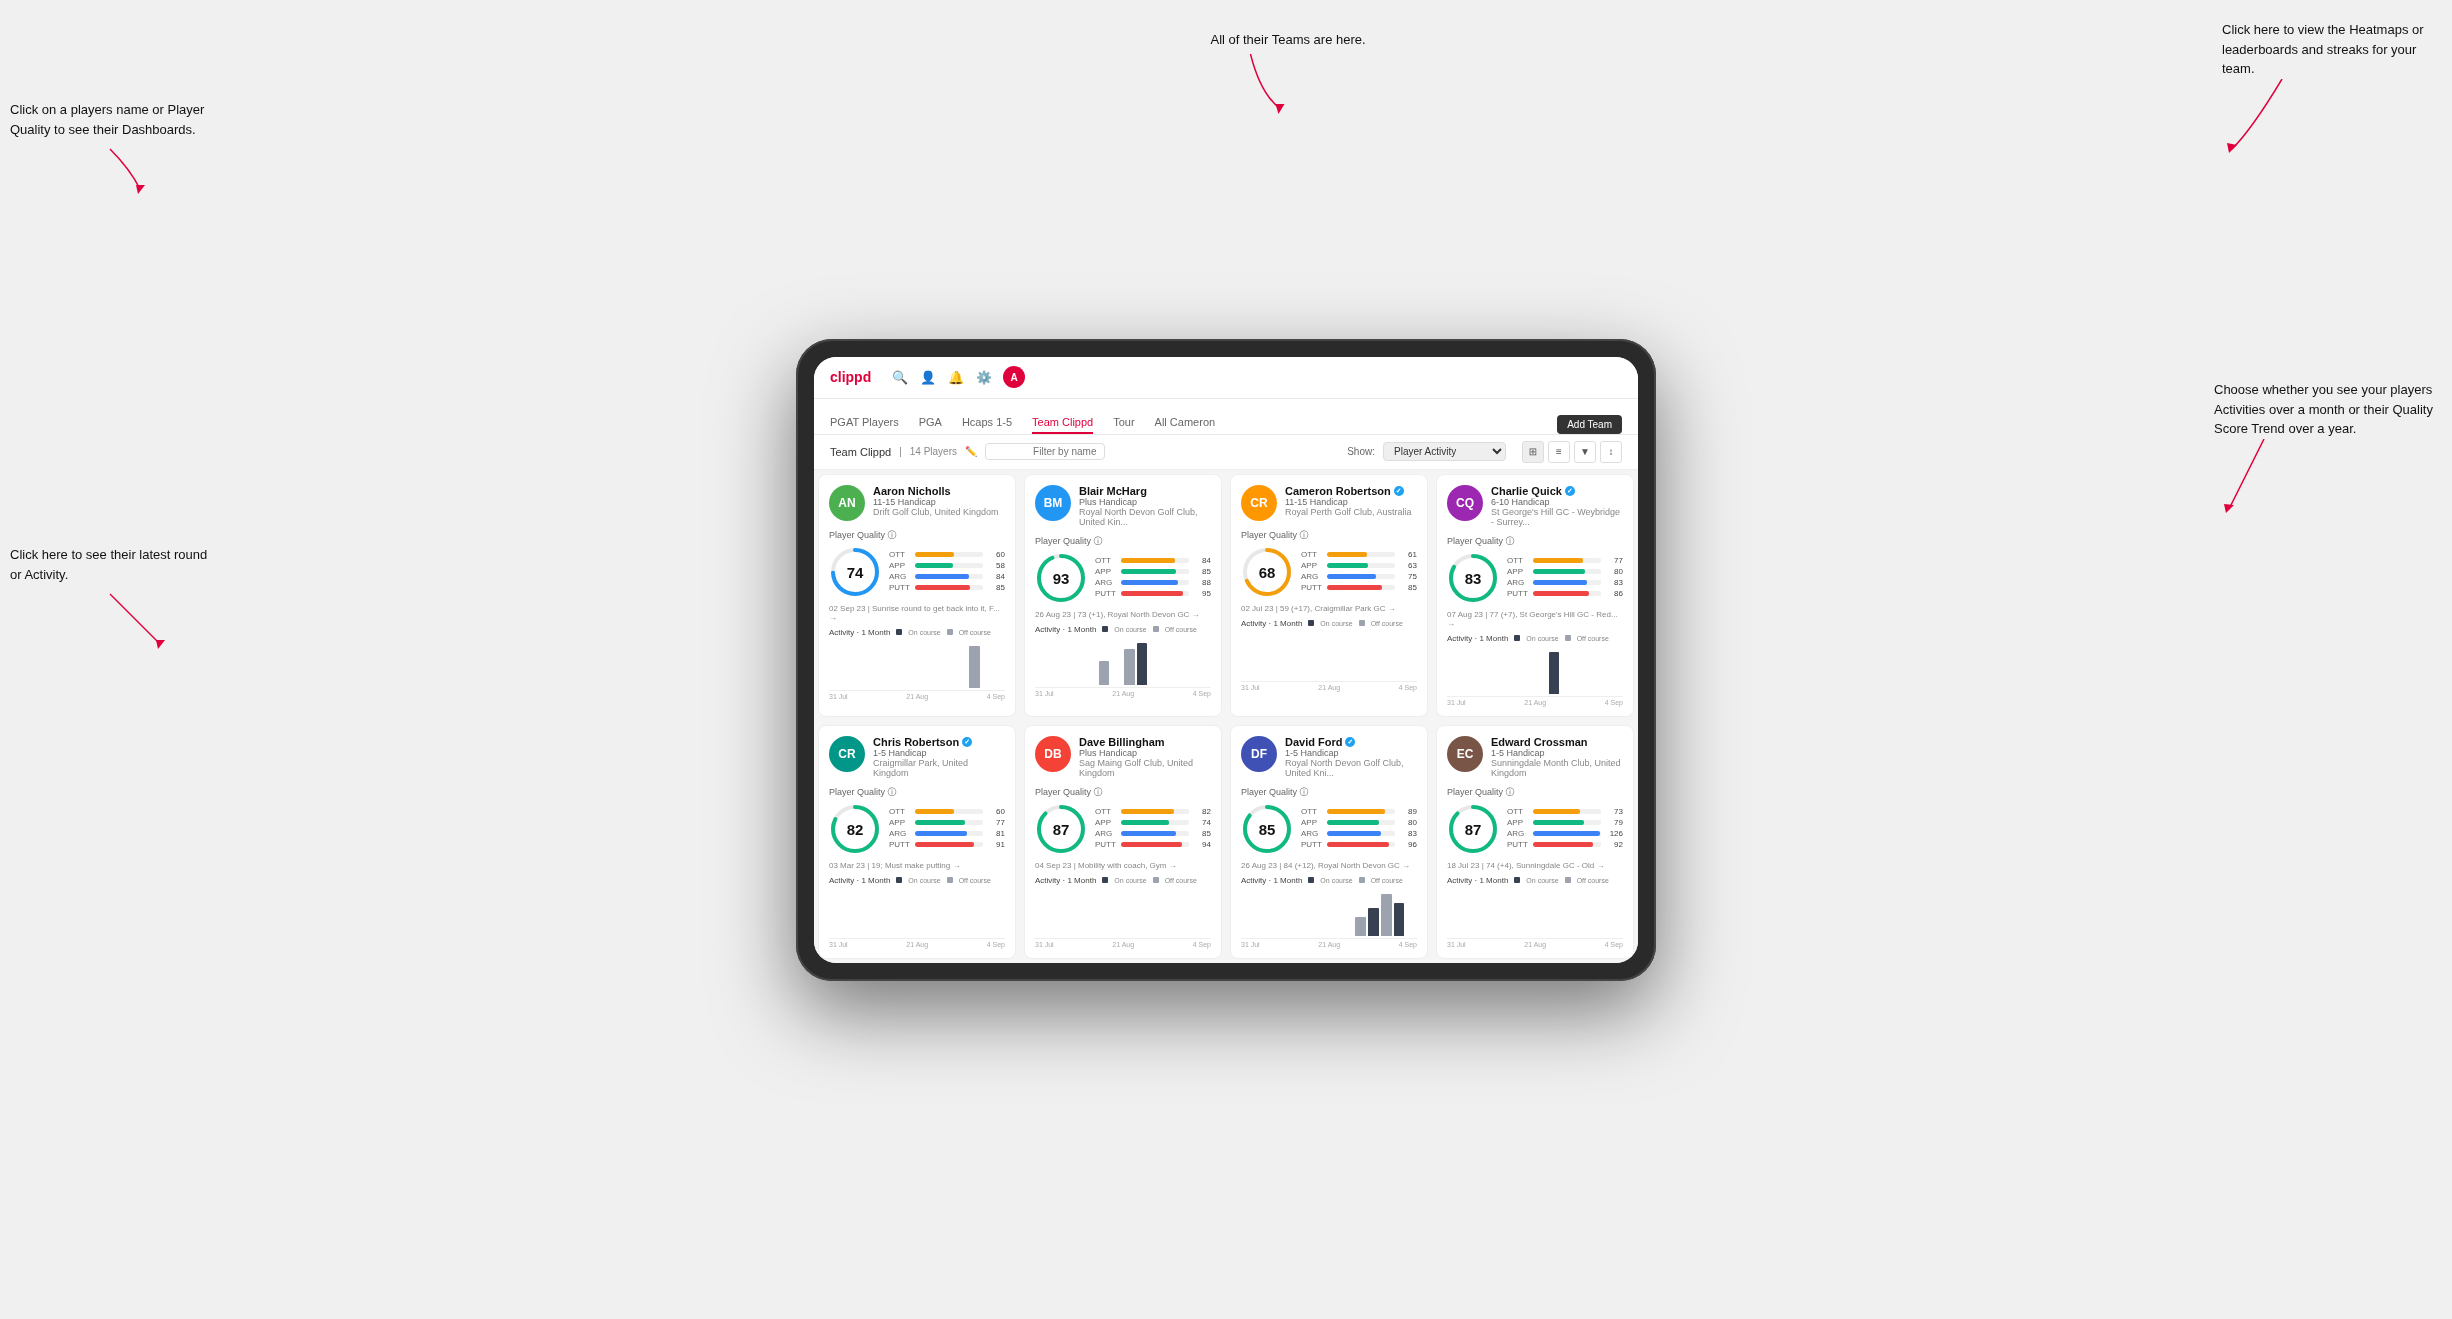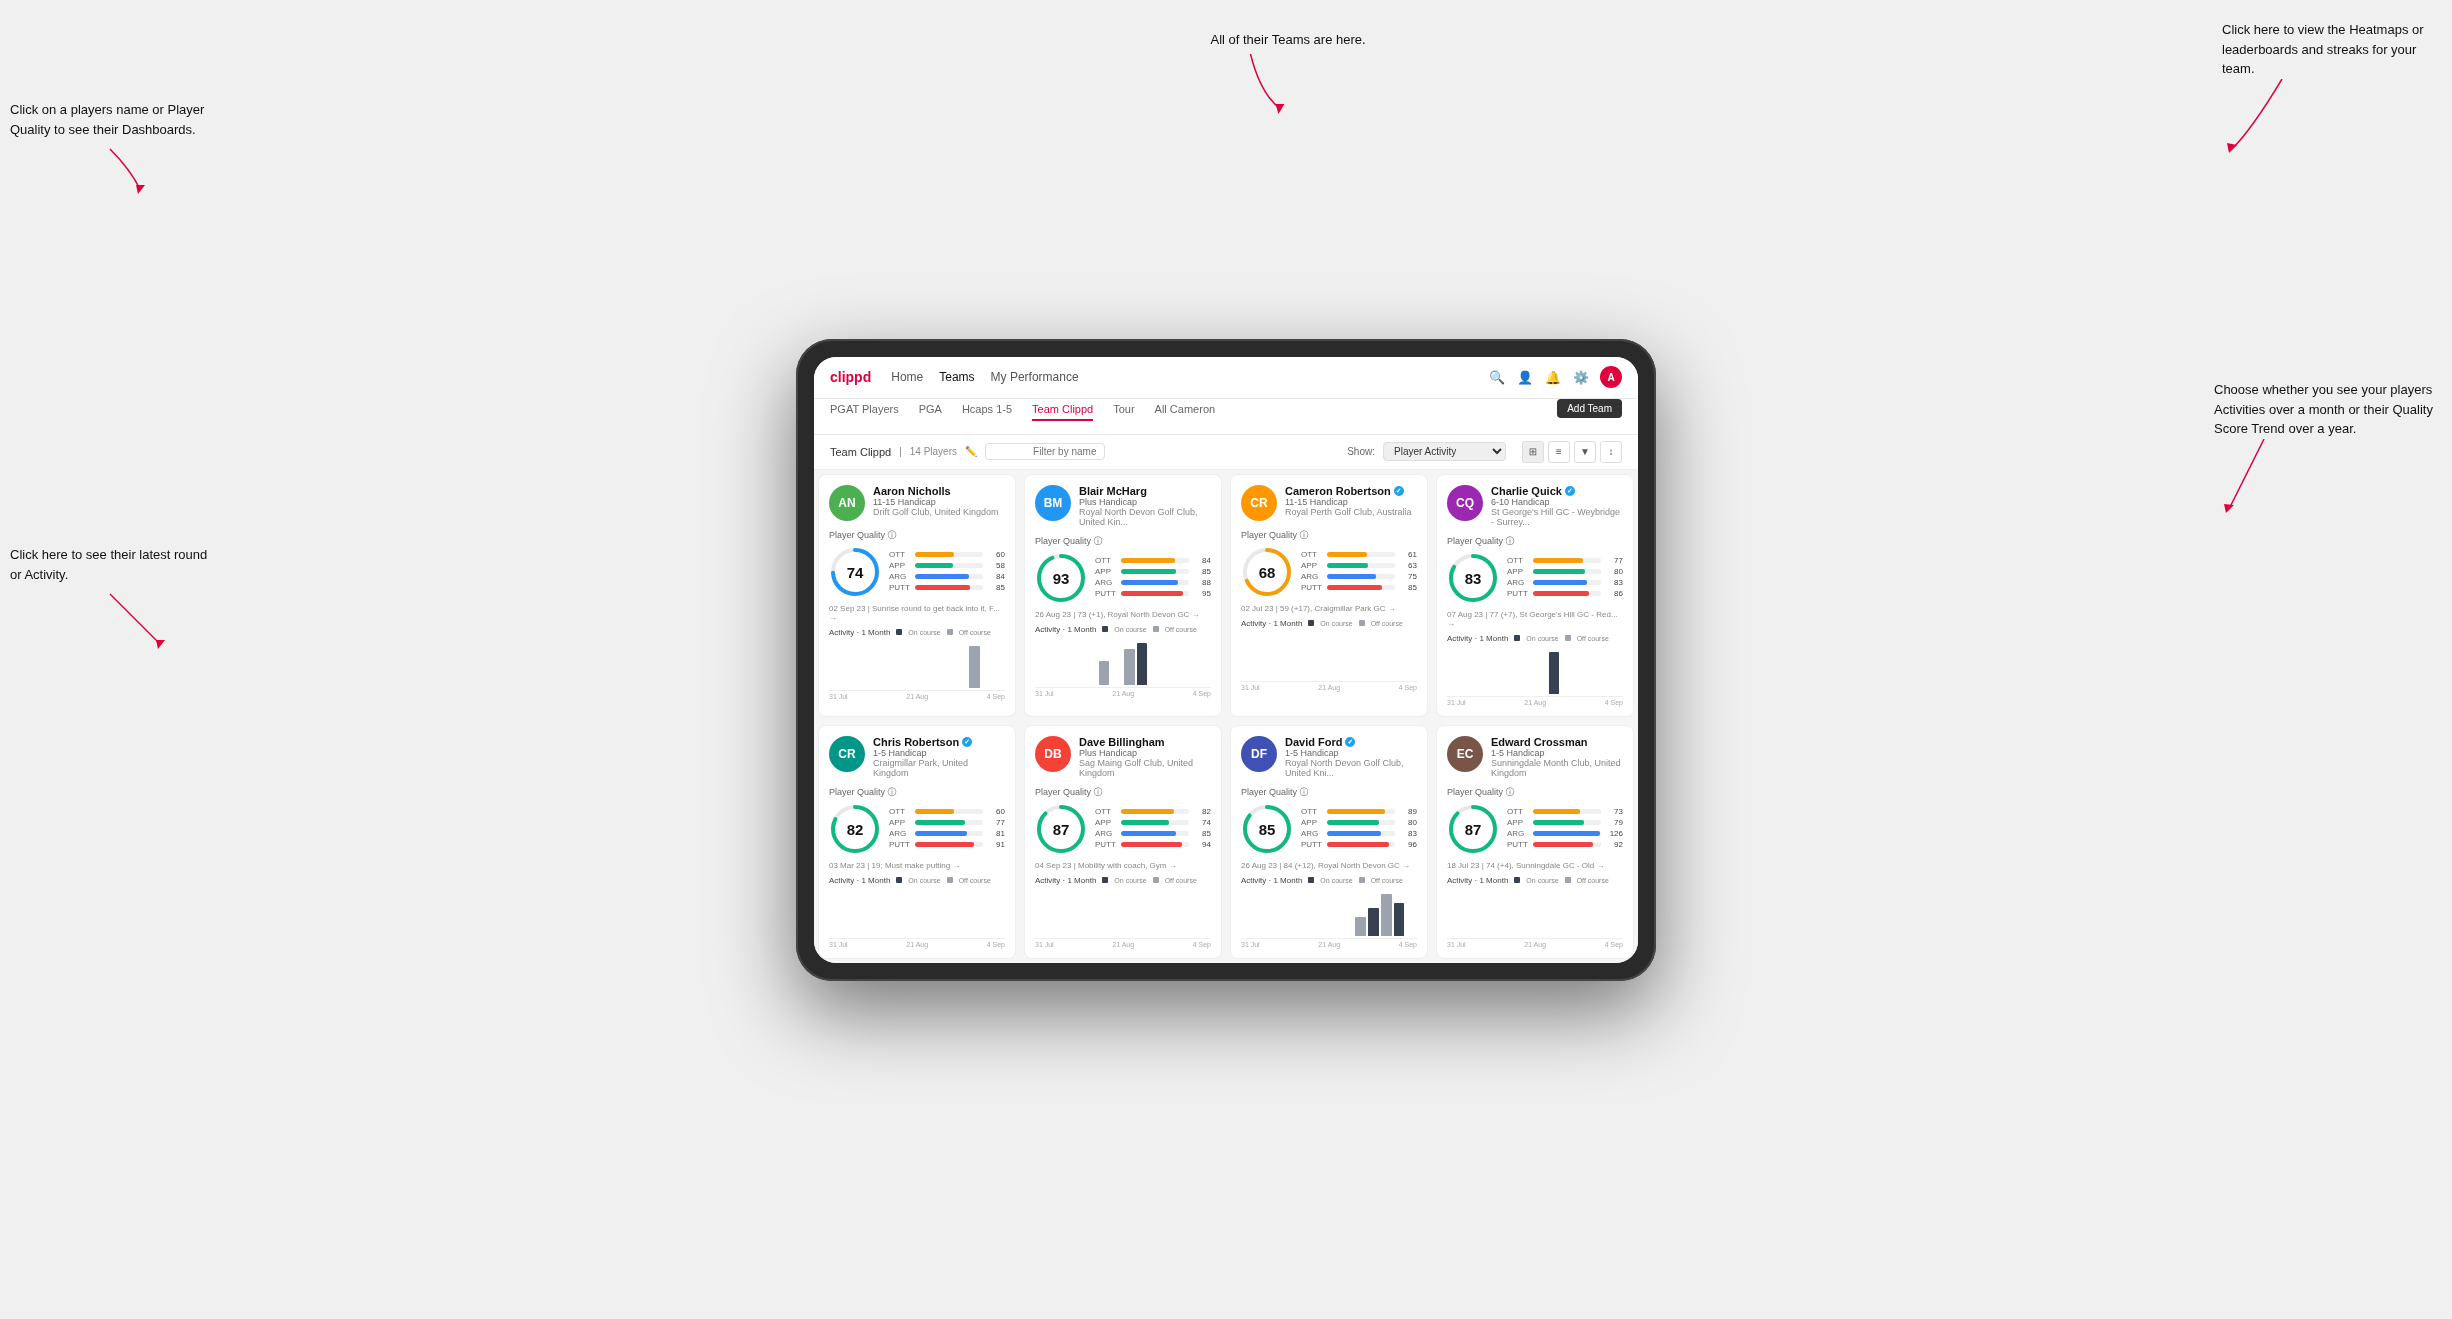--- a/index.html
+++ b/index.html
@@ -78,21 +78,21 @@
       display: flex; align-items: center; justify-content: center;
       color: #fff;
       font-size: 10px;
       font-weight: 600;
     }
 
     
     .sub-nav {
       background: #fff;
       display: flex;
-      align-items: flex-start;
+      align-items: flex-end;
       padding: 0 16px;
       border-bottom: 1px solid #e8e8e8;
       height: 36px;
       gap: 20px;
     }
     .sub-nav-link {
       font-size: 11px;
       color: #666;
       cursor: pointer;
       padding: 4px 0;
@@ -418,25 +418,20 @@
     <path d="M 50 0 Q 30 40 15 70" class="annot-arrow"></path>
     <polygon points="12,74 20,66 10,65" fill="#e0003c"></polygon>
   </svg>
 </div>
 
 <div class="ipad-frame">
   <div class="ipad-screen">
 
     <div class="nav-bar">
       <div class="nav-logo">clippd</div>
-      <div class="nav-links">
-        <span class="nav-link">Home</span>
-        <span class="nav-link active">Teams</span>
-        <span class="nav-link">My Performance</span>
-      </div>
       <div class="nav-icons">
         <div class="nav-icon">🔍</div>
         <div class="nav-icon">👤</div>
         <div class="nav-icon">🔔</div>
         <div class="nav-icon">⚙️</div>
         <div class="avatar-circle">A</div>
       </div>
     </div>
 
     <div class="sub-nav">

